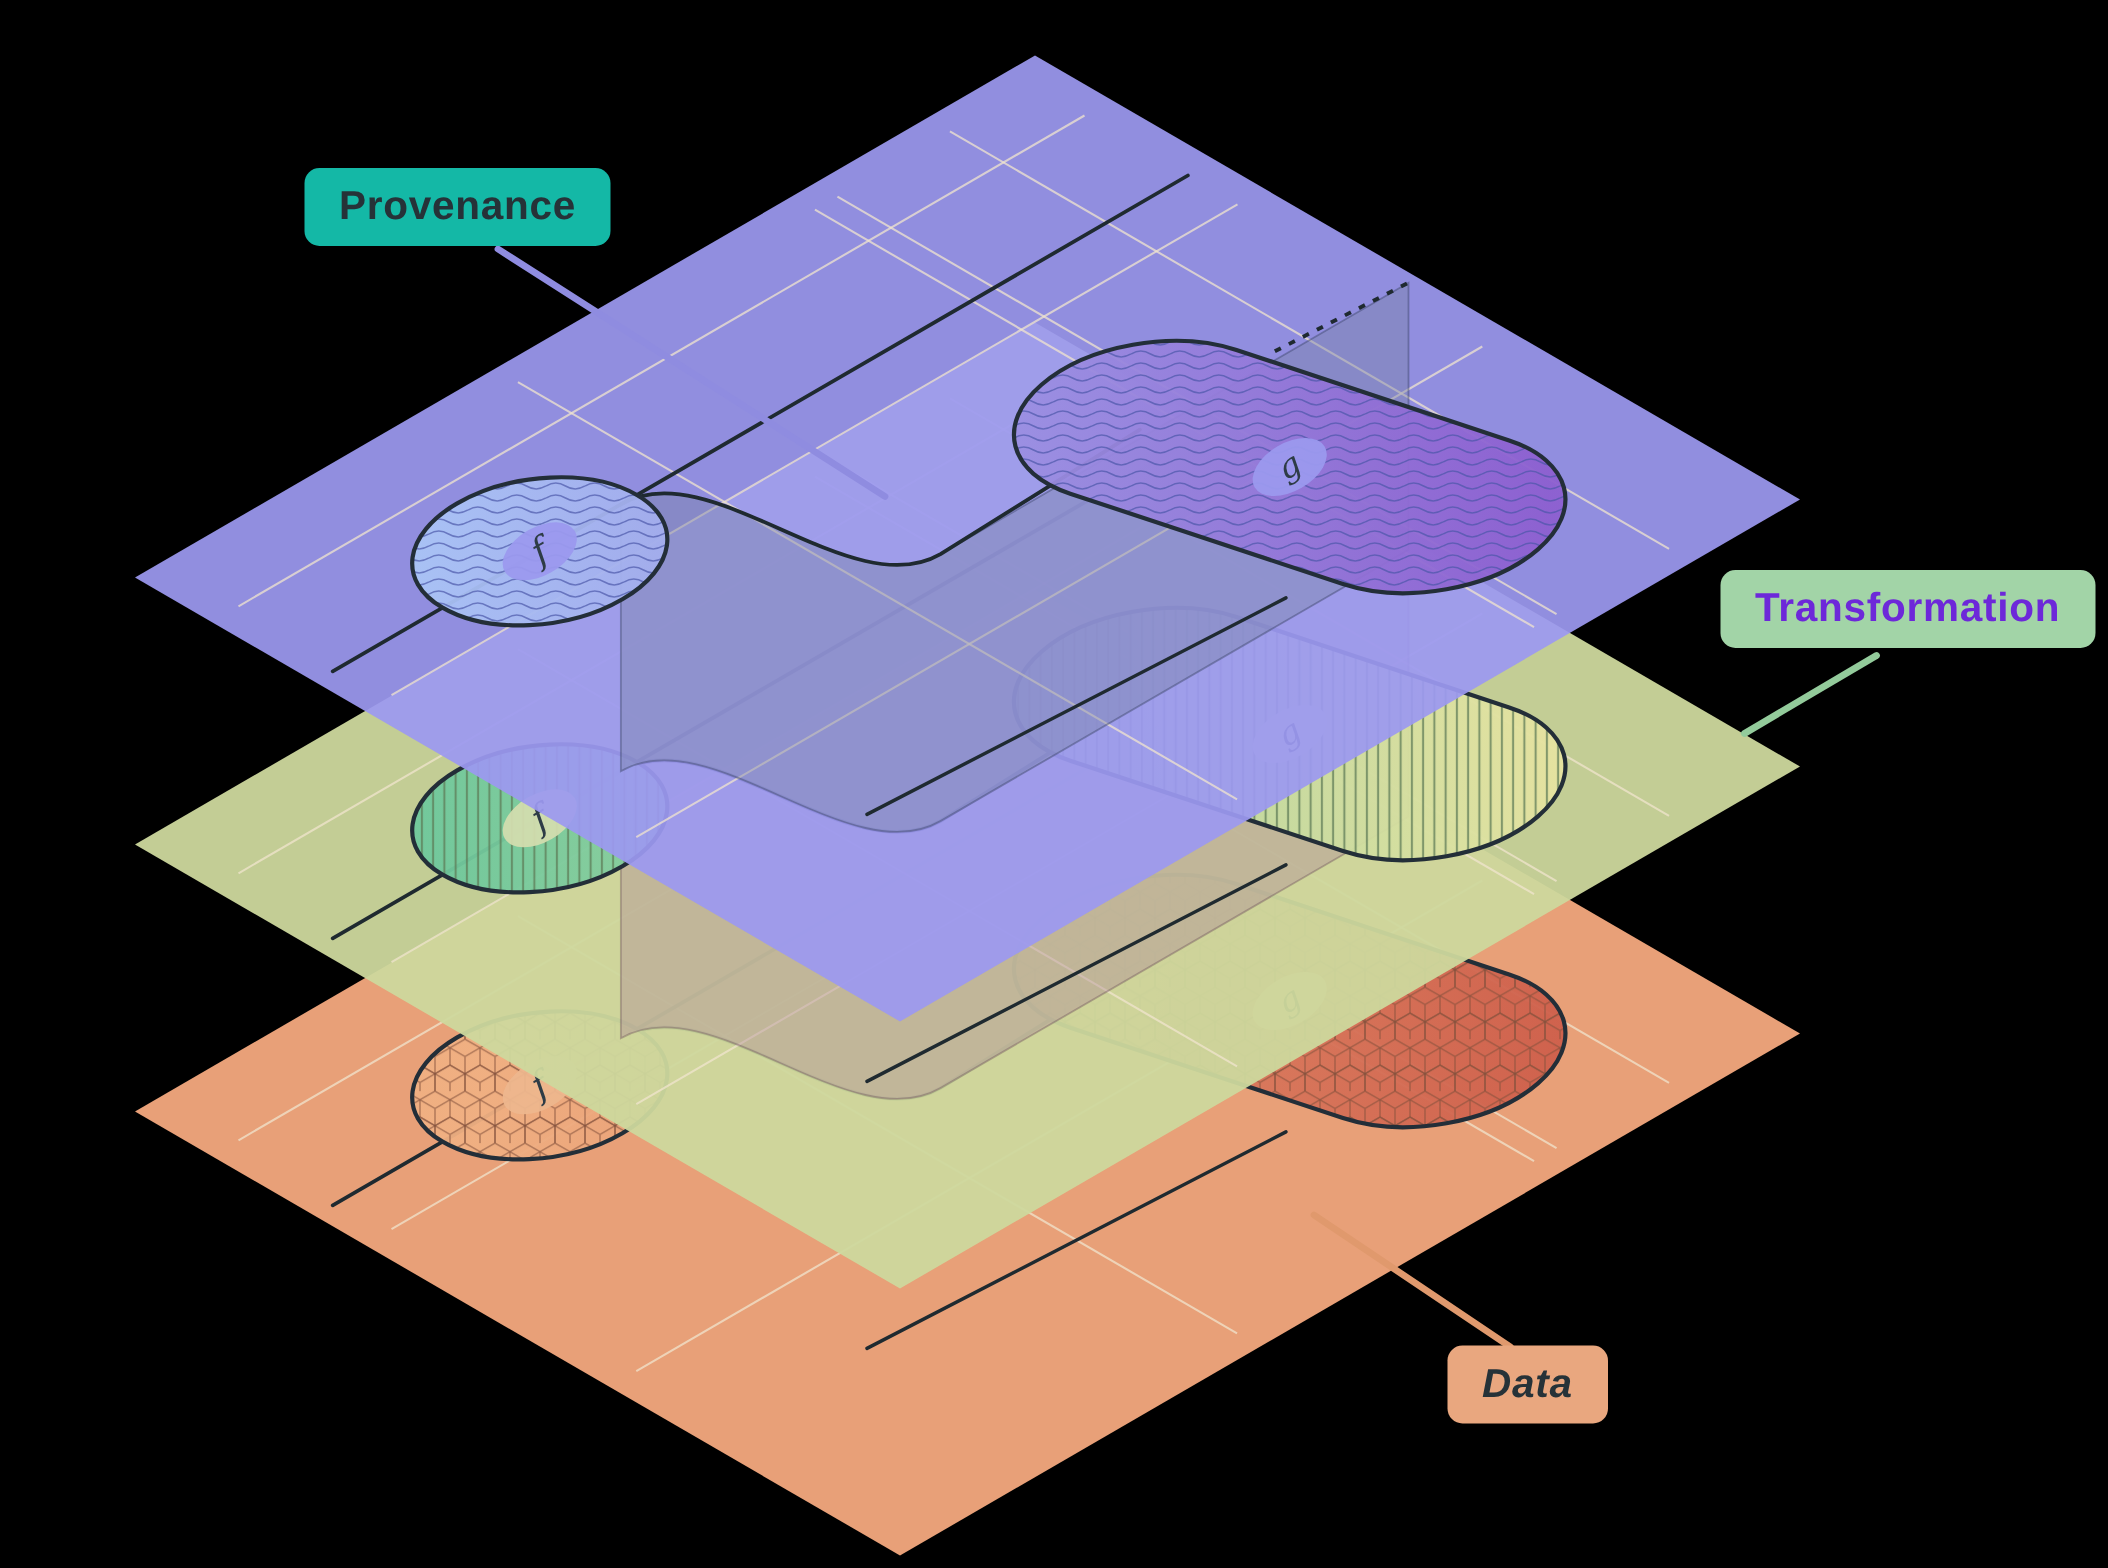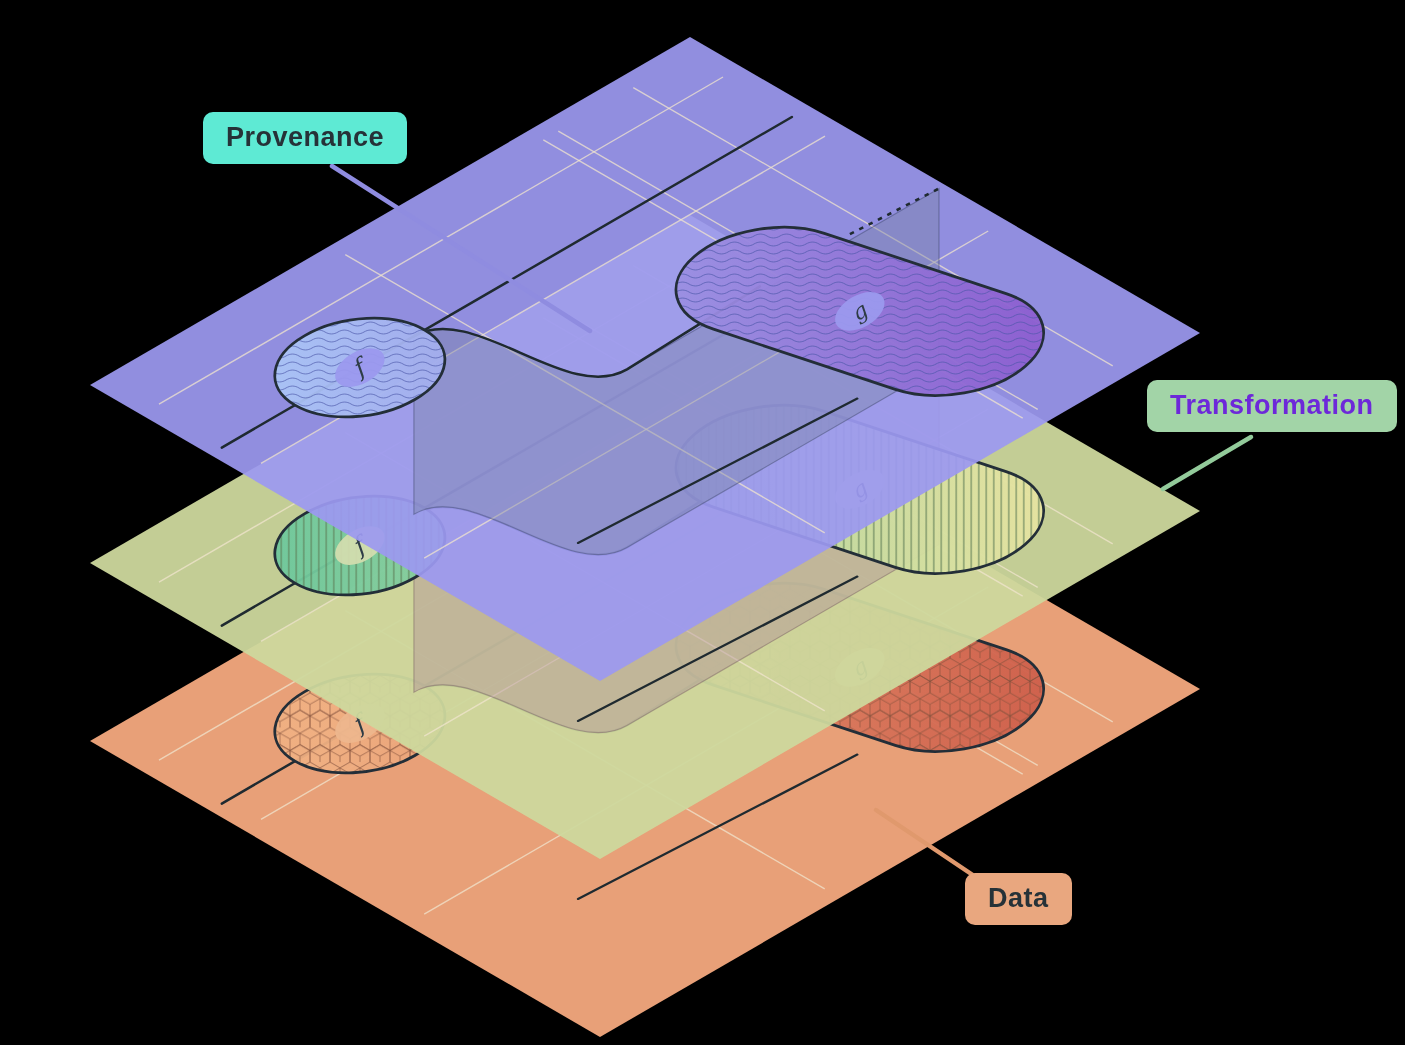--- a/index.html
+++ b/index.html
@@ -5,21 +5,21 @@
   html,body{margin:0;padding:0;background:#000;}
   body{width:1405px;height:1045px;position:relative;overflow:hidden;
        font-family:"Liberation Sans", sans-serif;}
   #stage{position:absolute;inset:0;width:1405px;height:1045px;}
   svg{position:absolute;left:0;top:0;}
   .pill{position:absolute;border-radius:10px;padding:9px 23px;
         font-weight:700;font-size:27px;line-height:1.25;letter-spacing:.5px;
         white-space:nowrap;}
   #pill-provenance{left:203px;top:112px;}
   #pill-transformation{left:1147px;top:380px;}
-  #pill-data{left:965px;top:873px;}
+  #pill-data{left:965px;top:897px;font-style:italic;}
 </style>
 </head>
 <body>
 
 <div id="stage">
   <svg id="scene" width="1405" height="1045" viewBox="0 0 1405 1045">
       <defs>
         <linearGradient id="grad0" gradientUnits="userSpaceOnUse" x1="270" y1="340" x2="1030" y2="370">
           <stop offset="0" stop-color="#aac5f6"></stop>
           <stop offset="1" stop-color="#8d5fd0"></stop>
@@ -147,16 +147,16 @@
       <path d="M 713.5 329.1 C 672.3 315.5 663.7 282.9 694.3 256.5 C 724.8 230.0 783.0 219.7 824.3 233.3 L 1006.1 293.6 C 1047.3 307.2 1055.9 339.8 1025.3 366.2 C 994.8 392.7 936.6 403.0 895.3 389.4 Z" fill="none" stroke="#232e38" stroke-width="2.8"></path>
       <ellipse cx="359.85" cy="367.56" rx="27" ry="16" transform="rotate(-30 359.85 367.56)" fill="#9b99ee" opacity="0.95"></ellipse>
       <text x="359.85" y="367.56" transform="rotate(-30 359.85 367.56)" text-anchor="middle" dominant-baseline="central" font-family="&quot;DejaVu Serif&quot;, serif" font-style="italic" font-size="24" fill="#2e3c46">f</text>
       <ellipse cx="859.8" cy="311.35" rx="27" ry="16" transform="rotate(-30 859.8 311.35)" fill="#9b99ee" opacity="0.95"></ellipse>
       <text x="859.8" y="311.35" transform="rotate(-30 859.8 311.35)" text-anchor="middle" dominant-baseline="central" font-family="&quot;DejaVu Serif&quot;, serif" font-style="italic" font-size="22" fill="#2e3c46">g</text>
       <line x1="332" y1="166" x2="590" y2="331" stroke="#8f8ce0" stroke-width="4.5" stroke-linecap="round"></line>
       <line x1="1251" y1="437" x2="1163" y2="489" stroke="#93cb9b" stroke-width="4.5" stroke-linecap="round"></line>
       <line x1="1007" y1="898" x2="876" y2="810" stroke="#e0996d" stroke-width="4.5" stroke-linecap="round"></line>
     </svg>
 
-  <div class="pill" id="pill-provenance" style="background-color: #5eead4; color: rgb(38, 50, 56);">Provenance</div>
+  <div class="pill" id="pill-provenance" style="background-color: #14b8a6; color: rgb(38, 50, 56);">Provenance</div>
   <div class="pill" id="pill-transformation" style="background-color: rgb(162, 212, 167); color: #6d28d9;">Transformation</div>
   <div class="pill" id="pill-data" style="background-color: rgb(233, 167, 127); color: rgb(38, 50, 56);">Data</div>
 </div>
 
 </body></html>

